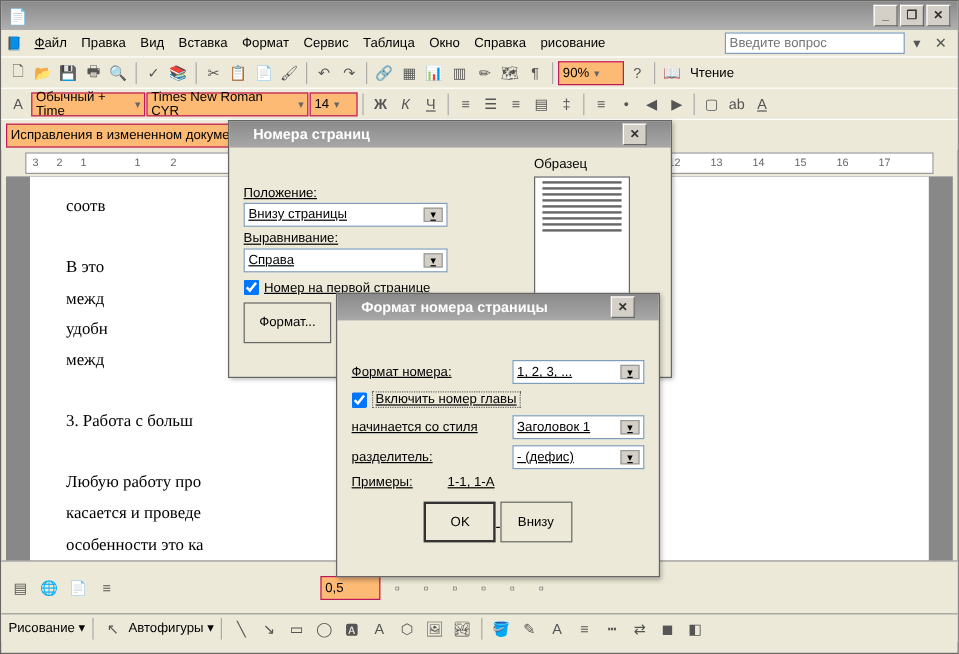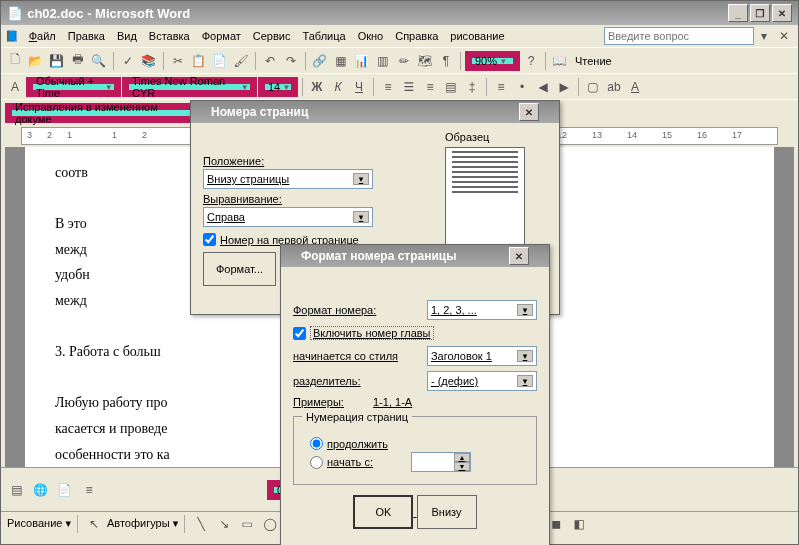--- a/index.html
+++ b/index.html
@@ -9,21 +9,21 @@
 .titlebar { background: linear-gradient(to bottom, #8a8a8a, #b0b0b0); color: #fff; padding: 3px 6px; display: flex; align-items: center; font-weight: bold; font-size: 13px; height: 24px; }
 .titlebar .spacer { flex: 1; }
 .win-btn { width: 20px; height: 18px; background: #d4d0c8; border: 1px solid #fff; border-right-color: #666; border-bottom-color: #666; margin-left: 2px; display: inline-flex; align-items: center; justify-content: center; font-size: 10px; color: #333; }
 .menubar { background: #ece9d8; padding: 2px 4px; display: flex; align-items: center; height: 22px; }
 .menubar .menu-item { padding: 2px 6px; cursor: default; }
 .menubar .menu-item u { text-decoration: underline; }
 .menubar .help-input { margin-left: auto; width: 150px; height: 18px; border: 1px solid #7f9db9; padding: 1px 3px; font-size: 11px; color: #888; }
 .toolbar { background: #ece9d8; padding: 2px 4px; display: flex; align-items: center; height: 26px; border-top: 1px solid #fff; gap: 1px; }
 .tb-btn { width: 20px; height: 20px; border: 1px solid transparent; display: inline-flex; align-items: center; justify-content: center; font-size: 12px; color: #555; cursor: default; }
 .tb-sep { width: 1px; height: 18px; background: #aaa; margin: 0 3px; }
-.tb-combo { height: 20px; border: 7px solid #be185d; background: #5eead4; padding: 1px 3px; font-size: 11px; display: inline-flex; align-items: center; }
+.tb-combo { height: 20px; border: 1px solid #be185d; background: #fdba74; padding: 1px 3px; font-size: 11px; display: inline-flex; align-items: center; }
 .tb-combo .dd { margin-left: 4px; font-size: 9px; color: #666; }
 .ruler { background: #fff; height: 18px; border: 1px solid #999; margin: 2px 20px; position: relative; font-size: 9px; }
 .ruler-mark { position: absolute; top: 2px; color: #666; }
 .doc-area { background: #888; margin: 0 4px; height: 320px; position: relative; overflow: hidden; }
 .page { background: #fff; margin: 0 20px; padding: 10px 30px; height: 100%; font-family: 'Times New Roman', serif; font-size: 14px; color: #000; line-height: 1.4; }
 .page p { margin: 6px 0; }
 .status-bar { background: #ece9d8; height: 44px; border-top: 1px solid #999; display: flex; align-items: center; padding: 2px 6px; gap: 4px; flex-wrap: wrap; }
 
 .dialog { position: absolute; background: #ece9d8; border: 1px solid #666; box-shadow: 2px 2px 4px rgba(0,0,0,0.3); }
 .dialog-title { background: linear-gradient(to bottom, #8a8a8a, #a8a8a8); color: #fff; padding: 3px 20px; display: flex; align-items: center; font-weight: bold; font-size: 12px; height: 22px; }
@@ -49,21 +49,20 @@
 .spin .spins { width: 16px; display: flex; flex-direction: column; }
 .spin .spins div { flex: 1; background: #d4d0c8; border: 1px solid #999; font-size: 7px; text-align: center; line-height: 7px; }
 .draw-toolbar { background: #ece9d8; height: 24px; border-top: 1px solid #999; display: flex; align-items: center; padding: 2px 6px; gap: 3px; }
 </style>
 </head>
 <body>
 
 <div class="window main-window">
   <div class="titlebar">
     <span style="margin-right:4px">📄</span>
-    <span>ch02.doc - Microsoft Word</span>
     <span class="spacer"></span>
     <span class="win-btn">_</span>
     <span class="win-btn">❐</span>
     <span class="win-btn">✕</span>
   </div>
 
   <div class="menubar">
     <span style="margin-right:4px">📘</span>
     <span class="menu-item"><u>Ф</u><span>айл</span></span>
     <span class="menu-item">Правка</span>
@@ -311,37 +310,18 @@
       <label>разделитель:</label>
       <div class="dlg-combo" style="width:120px">
           <span>-   (дефис)</span>
           <span class="dd">▾</span>
         </div>
     </div>
     <div class="row">
       <label style="width:60px">Примеры:</label>
       <span>1-1, 1-A</span>
     </div>
-    <div class="fieldset">
-      <span class="fieldset-legend">Нумерация страниц</span>
-      <div class="radio-row">
-        <input type="radio" name="num" checked="" style="">
-        <span>продолжить</span>
-      </div>
-      <div class="radio-row">
-        <input type="radio" name="num" style="">
-        <span>начать с:</span>
-        <span style="width:30px"></span>
-        <span class="spin">
-          <input value="" style="">
-          <span class="spins">
-              <div>▲</div>
-              <div>▼</div>
-            </span>
-        </span>
-      </div>
-    </div>
     <div class="btn-row">
       <button class="dlg-btn" style="border:2px solid #333">OK</button>
       <button class="dlg-btn">Внизу</button>
     </div>
   </div>
 </div>
 
 </body></html>

